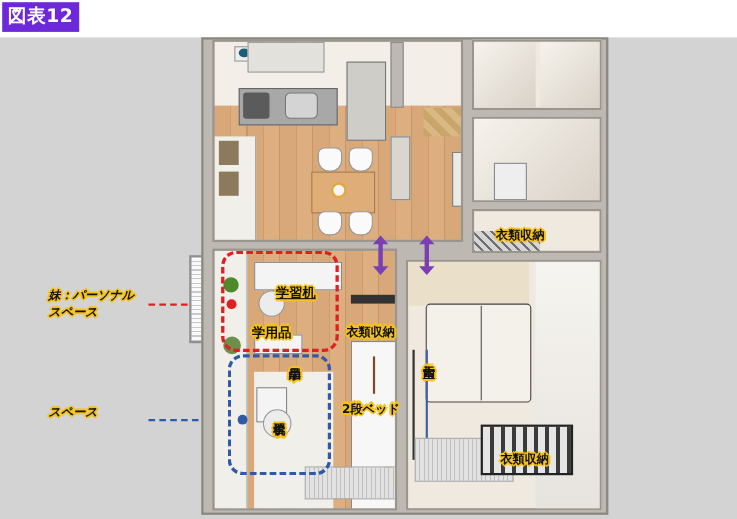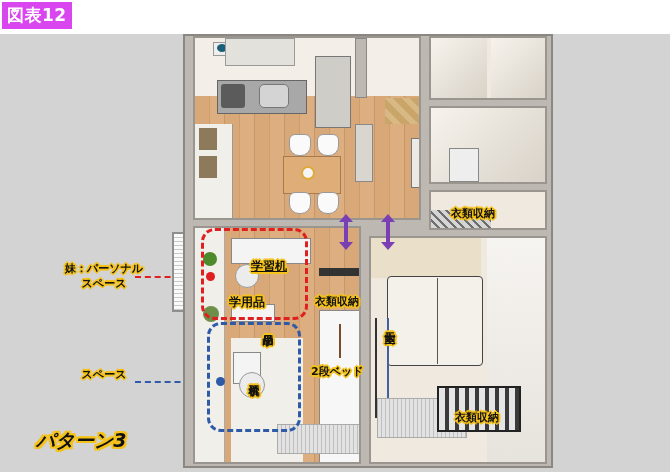--- a/index.html
+++ b/index.html
@@ -1,33 +1,33 @@
 <!DOCTYPE html>
 <html><head>
 <meta charset="utf-8">
 <style>
   * { box-sizing: border-box; margin: 0; padding: 0; }
   html, body { width: 670px; height: 472px; overflow: hidden; background: #ffffff; font-family: "DejaVu Sans", sans-serif; }
   .canvas { position: relative; width: 670px; height: 472px; }
-  .fig-badge { position: absolute; left: 2px; top: 2px; height: 27px; padding: 0 5px; background: #d946ef; color: #fff; font-size: 17px; line-height: 27px; font-weight: bold; letter-spacing: 0.5px; }
+  .fig-badge { position: absolute; left: 2px; top: 2px; height: 27px; padding: 0 5px; background: #6d28d9; color: #fff; font-size: 17px; line-height: 27px; font-weight: bold; letter-spacing: 0.5px; }
   .bg-gray { position: absolute; left: 0; top: 34px; width: 670px; height: 438px; background: #d3d3d3; }
 
   .house { position: absolute; left: 183px; top: 34px; width: 370px; height: 434px; background: #bdb9b2; border: 2px solid #8b8882; }
   .room { position: absolute; background: #efe9df; border: 2px solid #9a958e; overflow: hidden; }
   .floor-wood { background: repeating-linear-gradient(90deg, #d9a878 0 14px, #cf9c6c 14px 15px, #dcae80 15px 29px, #c9966a 29px 30px); }
   .wall-shade { position: absolute; background: linear-gradient(135deg, #f7f3ec, #d8d2c8); }
   .obj { position: absolute; }
   .label-yellow {
     position: absolute; font-weight: bold; color: #111; font-size: 12px; white-space: nowrap;
     text-shadow: -2px 0 #f5c21a, 2px 0 #f5c21a, 0 -2px #f5c21a, 0 2px #f5c21a,
                  -1px -1px #f5c21a, 1px 1px #f5c21a, -1px 1px #f5c21a, 1px -1px #f5c21a;
   }
   .label-vert { writing-mode: vertical-rl; letter-spacing: 0; }
-  .side-label { position: absolute; font-weight: bold; color: #111; font-size: 11px; text-align: center; line-height: 15px;
-    text-shadow: -2px 0 #f5c21a, 2px 0 #f5c21a, 0 -2px #f5c21a, 0 2px #f5c21a, -1px -1px #f5c21a, 1px 1px #f5c21a, -1px 1px #f5c21a, 1px -1px #f5c21a; }
+  .side-label { position: absolute; font-weight: bold; color: #111; font-size: 11px; line-height: 15px;
+    text-shadow: -2px 0 #f5c21a, 2px 0 #f5c21a, 0 -2px #f5c21a, 0 2px #f5c21a, -1px -1px #f5c21a, 1px 1px #f5c21a, -1px 1px #f5c21a, 1px -1px #f5c21a; font-style: italic; }
   .pattern-label { position: absolute; font-weight: bold; font-style: italic; color: #111; font-size: 19px;
     text-shadow: -2px 0 #f5c21a, 2px 0 #f5c21a, 0 -2px #f5c21a, 0 2px #f5c21a, -2px -2px #f5c21a, 2px 2px #f5c21a, -2px 2px #f5c21a, 2px -2px #f5c21a; }
   .dash-line-h { position: absolute; height: 0; border-top: 2px dashed; }
   .zone { position: absolute; border: 3px dashed; border-radius: 14px; }
   .dot { position: absolute; width: 9px; height: 9px; border-radius: 50%; }
   .arrow-v { position: absolute; width: 4px; background: #7b3fb5; }
   .arrow-v::before, .arrow-v::after { content: ""; position: absolute; left: -5px; border-left: 7px solid transparent; border-right: 7px solid transparent; }
   .arrow-v::before { top: -6px; border-bottom: 8px solid #7b3fb5; }
   .arrow-v::after { bottom: -6px; border-top: 8px solid #7b3fb5; }
   .chair { position: absolute; width: 22px; height: 22px; background: #fafafa; border: 1px solid #999; border-radius: 6px 6px 10px 10px; }
@@ -44,21 +44,20 @@
     <div>妹：パーソナル</div>
     <div>スペース</div>
   </div>
   <div class="dash-line-h" style="left:135px; top:276px; width:75px; border-color:#e02020;"></div>
 
   <div class="side-label" style="left:44px; top:367px; width:120px;">
     <div>スペース</div>
   </div>
   <div class="dash-line-h" style="left:135px; top:381px; width:85px; border-color:#2f5aa8;"></div>
 
-  <div class="pattern-label" style="left:36px; top:428px;">パターン3</div>
 
   <div class="obj" style="left:172px; top:232px; width:16px; height:80px; background:repeating-linear-gradient(180deg,#fafafa 0 3px,#c9c9c9 3px 4px); border:2px solid #8f8f8f;"></div>
 
   <div class="house">
 
     <div class="room floor-wood" style="left:8px; top:0px; width:228px; height:184px;">
       <div class="obj" style="left:0; top:0; width:228px; height:58px; background:#f3efe8;"></div>
       <div class="obj" style="left:18px; top:4px; width:20px; height:14px; background:#eee; border:1px solid #999;"></div>
       <div class="obj" style="left:22px; top:6px; width:10px; height:8px; border-radius:50%; background:#1a5f7a;"></div>
       <div class="obj" style="left:30px; top:0; width:70px; height:28px; background:#e3e1dc; border:1px solid #9a9a9a;"></div>

